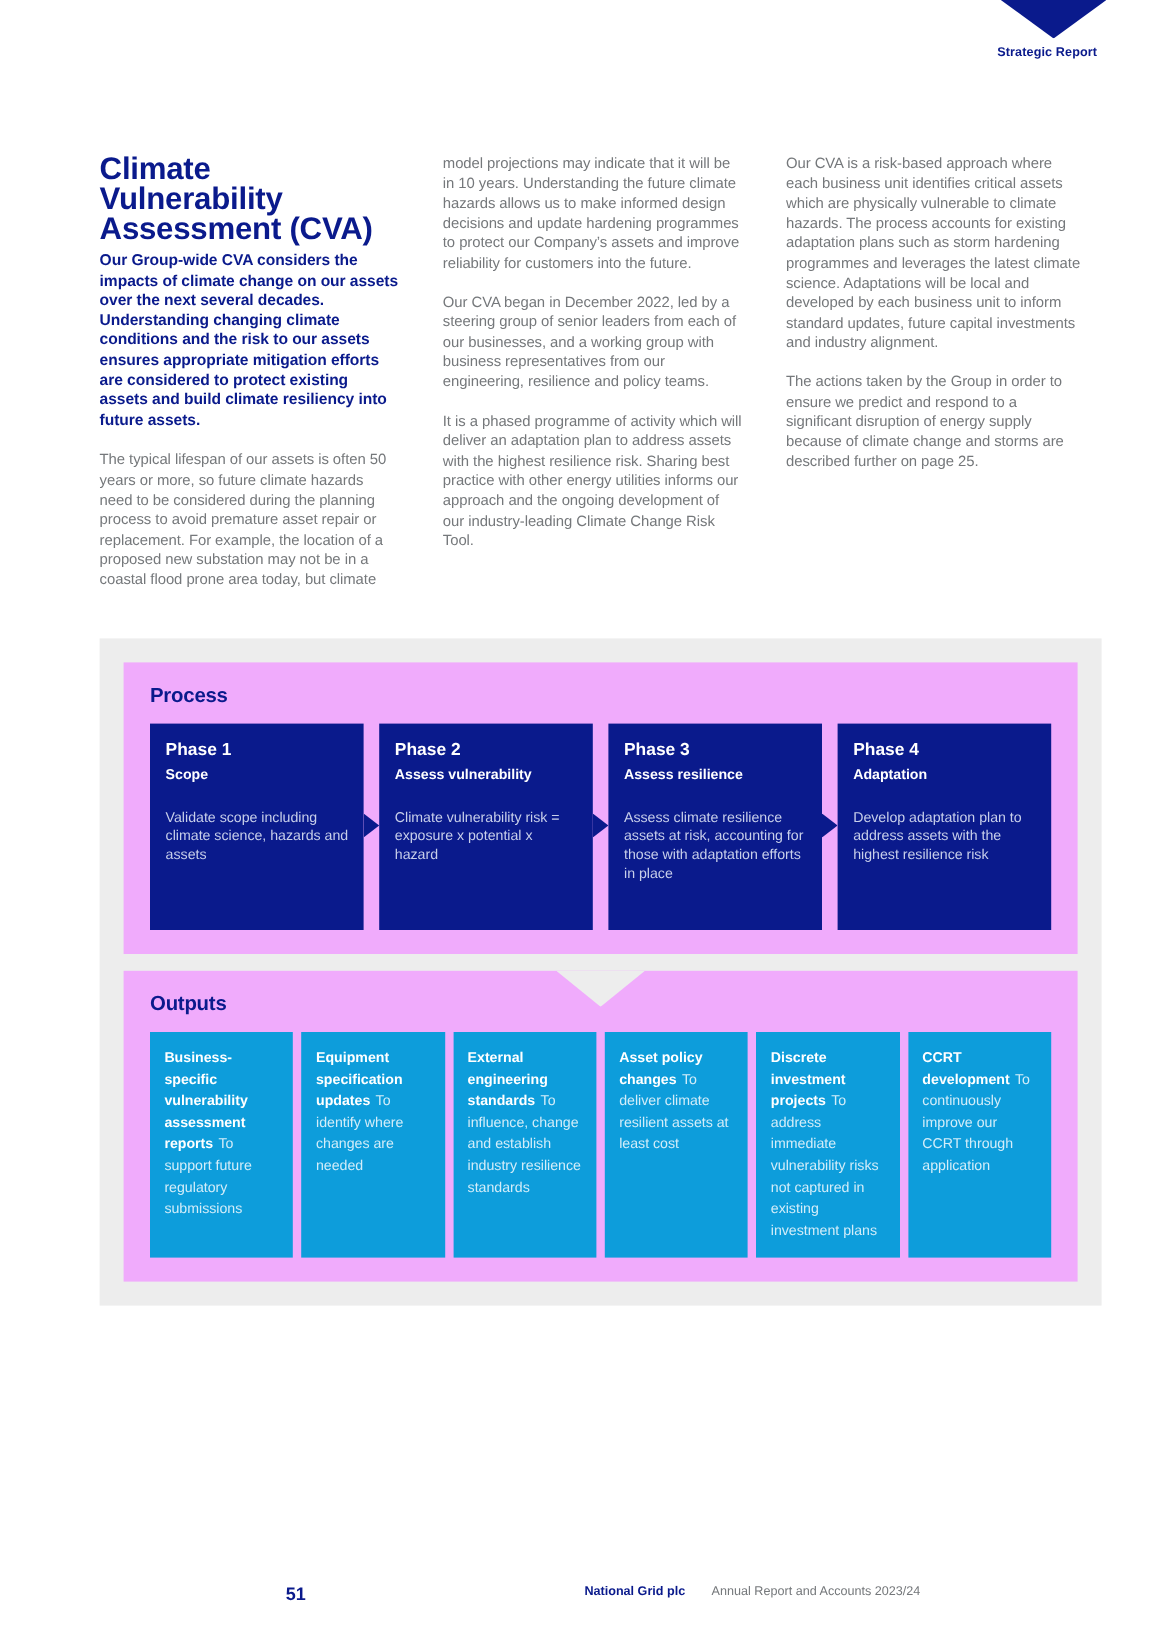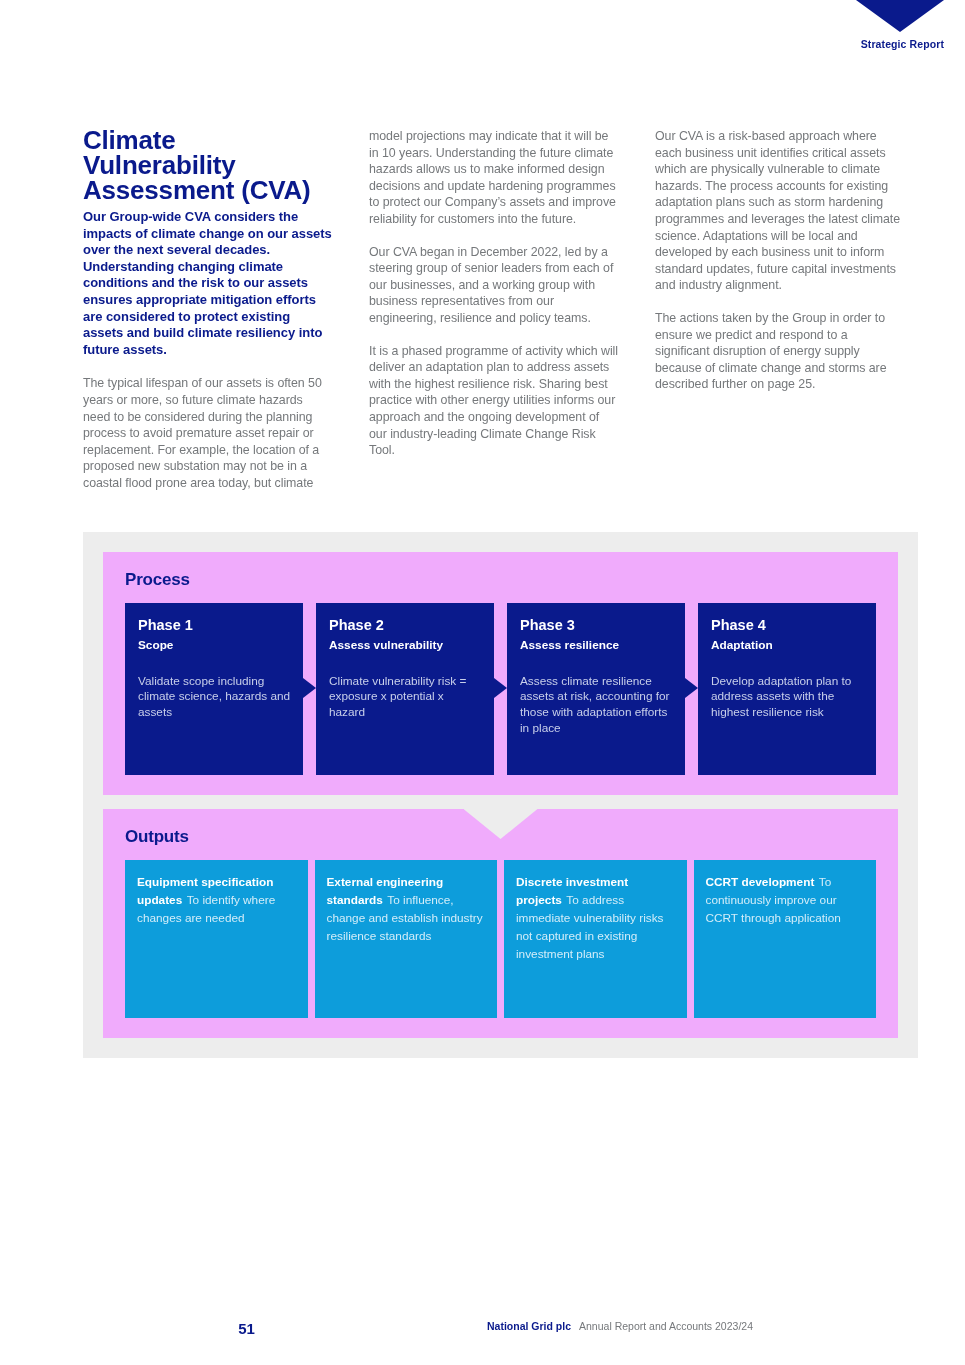--- a/index.html
+++ b/index.html
@@ -13,23 +13,23 @@
   body {
     font-family: "Liberation Sans", sans-serif;
     position: relative;
     overflow: hidden;
   }
 
   
   #header-tab {
     position: absolute;
     top: 0;
-    left: 856px;
+    left: 834px;
     width: 88px;
-    text-align: right;
+    text-align: left;
   }
   #header-tab .tab-shape {
     width: 88px;
     height: 32px;
     background: #0A1A8C;
     clip-path: polygon(0 0, 100% 0, 50% 100%);
   }
   #header-tab .tab-label {
     margin-top: 6px;
     font-size: 10.5px;
@@ -202,21 +202,21 @@
   }
   #footer .company {
     font-size: 10.5px;
     font-weight: bold;
     color: #0A1A8C;
     margin-left: 77px;
   }
   #footer .report-line {
     font-size: 10.5px;
     color: #75787B;
-    margin-left: 8px;
+    margin-left: 22px;
   }
 </style>
 </head>
 <body>
 
 <div id="header-tab">
   <div class="tab-shape"></div>
   <div class="tab-label">Strategic Report</div>
 </div>
 
@@ -275,31 +275,39 @@
       </div>
 
     </div>
   </div>
 
   <div class="panel" id="outputs-panel">
     <div class="notch-down"></div>
     <div class="panel-title">Outputs</div>
     <div class="output-row">
 
+      <div class="output-box">
+        <span class="output-title">Business-specific vulnerability assessment reports</span>
+        <span class="output-desc"> To support future regulatory submissions</span>
+      </div>
 
       <div class="output-box">
         <span class="output-title">Equipment specification updates</span>
         <span class="output-desc"> To identify where changes are needed</span>
       </div>
 
       <div class="output-box">
         <span class="output-title">External engineering standards</span>
         <span class="output-desc"> To influence, change and establish industry resilience standards</span>
       </div>
 
+      <div class="output-box">
+        <span class="output-title">Asset policy changes</span>
+        <span class="output-desc"> To deliver climate resilient assets at least cost</span>
+      </div>
 
       <div class="output-box">
         <span class="output-title">Discrete investment projects</span>
         <span class="output-desc"> To address immediate vulnerability risks not captured in existing investment plans</span>
       </div>
 
       <div class="output-box">
         <span class="output-title">CCRT development</span>
         <span class="output-desc"> To continuously improve our CCRT through application</span>
       </div>

